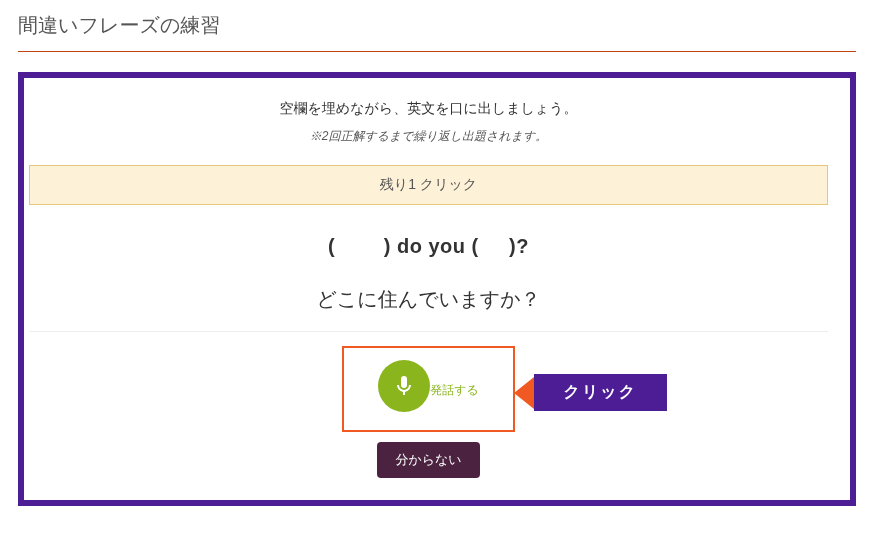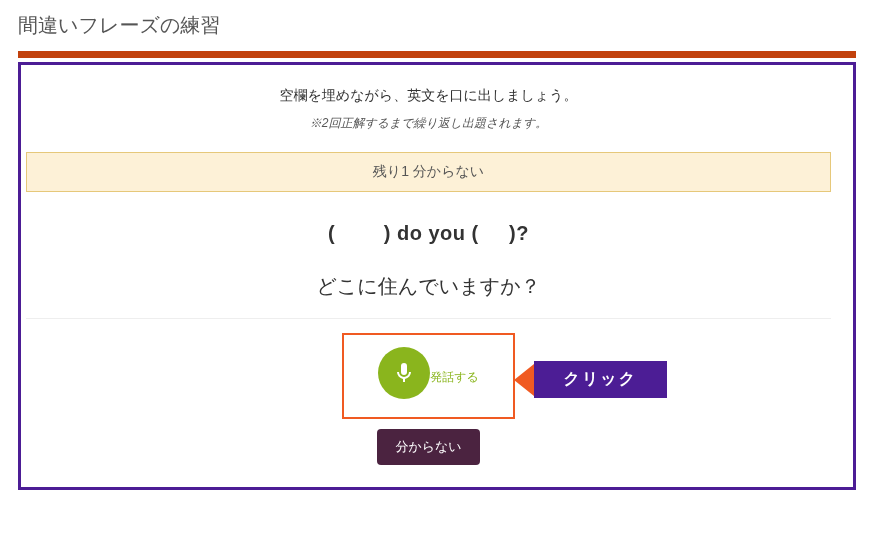--- a/index.html
+++ b/index.html
@@ -8,25 +8,25 @@
       background: #fff;
       color: #333;
       width: 874px;
       padding: 0 18px;
     }
     .page-title {
       font-size: 20px;
       font-weight: 400;
       color: #555;
       padding: 12px 0 12px 0;
-      border-bottom: 7px solid #c2410c;
+      border-bottom: 1px solid #c2410c;
     }
     .card {
-      border: 3px solid #4c1d95;
-      margin-top: 4px;
+      border: 6px solid #4c1d95;
+      margin-top: 20px;
       padding: 22px 22px 22px 5px;
       text-align: center;
     }
     .instruction-1 {
       font-size: 14px;
       color: #333;
       margin-bottom: 10px;
     }
     .instruction-2 {
       font-size: 12px;
@@ -129,21 +129,21 @@
 </head>
 <body>
 
 <h1 class="page-title">間違いフレーズの練習</h1>
 
 <div class="card">
 
   <div class="instruction-1">空欄を埋めながら、英文を口に出しましょう。</div>
   <div class="instruction-2">※2回正解するまで繰り返し出題されます。</div>
 
-  <div class="remaining-banner">残り1 分からない</div>
+  <div class="remaining-banner">残り1 クリック</div>
 
   <div class="cloze-sentence">(&nbsp;&nbsp;&nbsp;&nbsp;&nbsp;&nbsp;&nbsp;&nbsp;) do you (&nbsp;&nbsp;&nbsp;&nbsp;&nbsp;)?</div>
 
   <div class="translation">どこに住んでいますか？</div>
 
 
   <div class="divider"></div>
 
   <div class="action-area">
 

